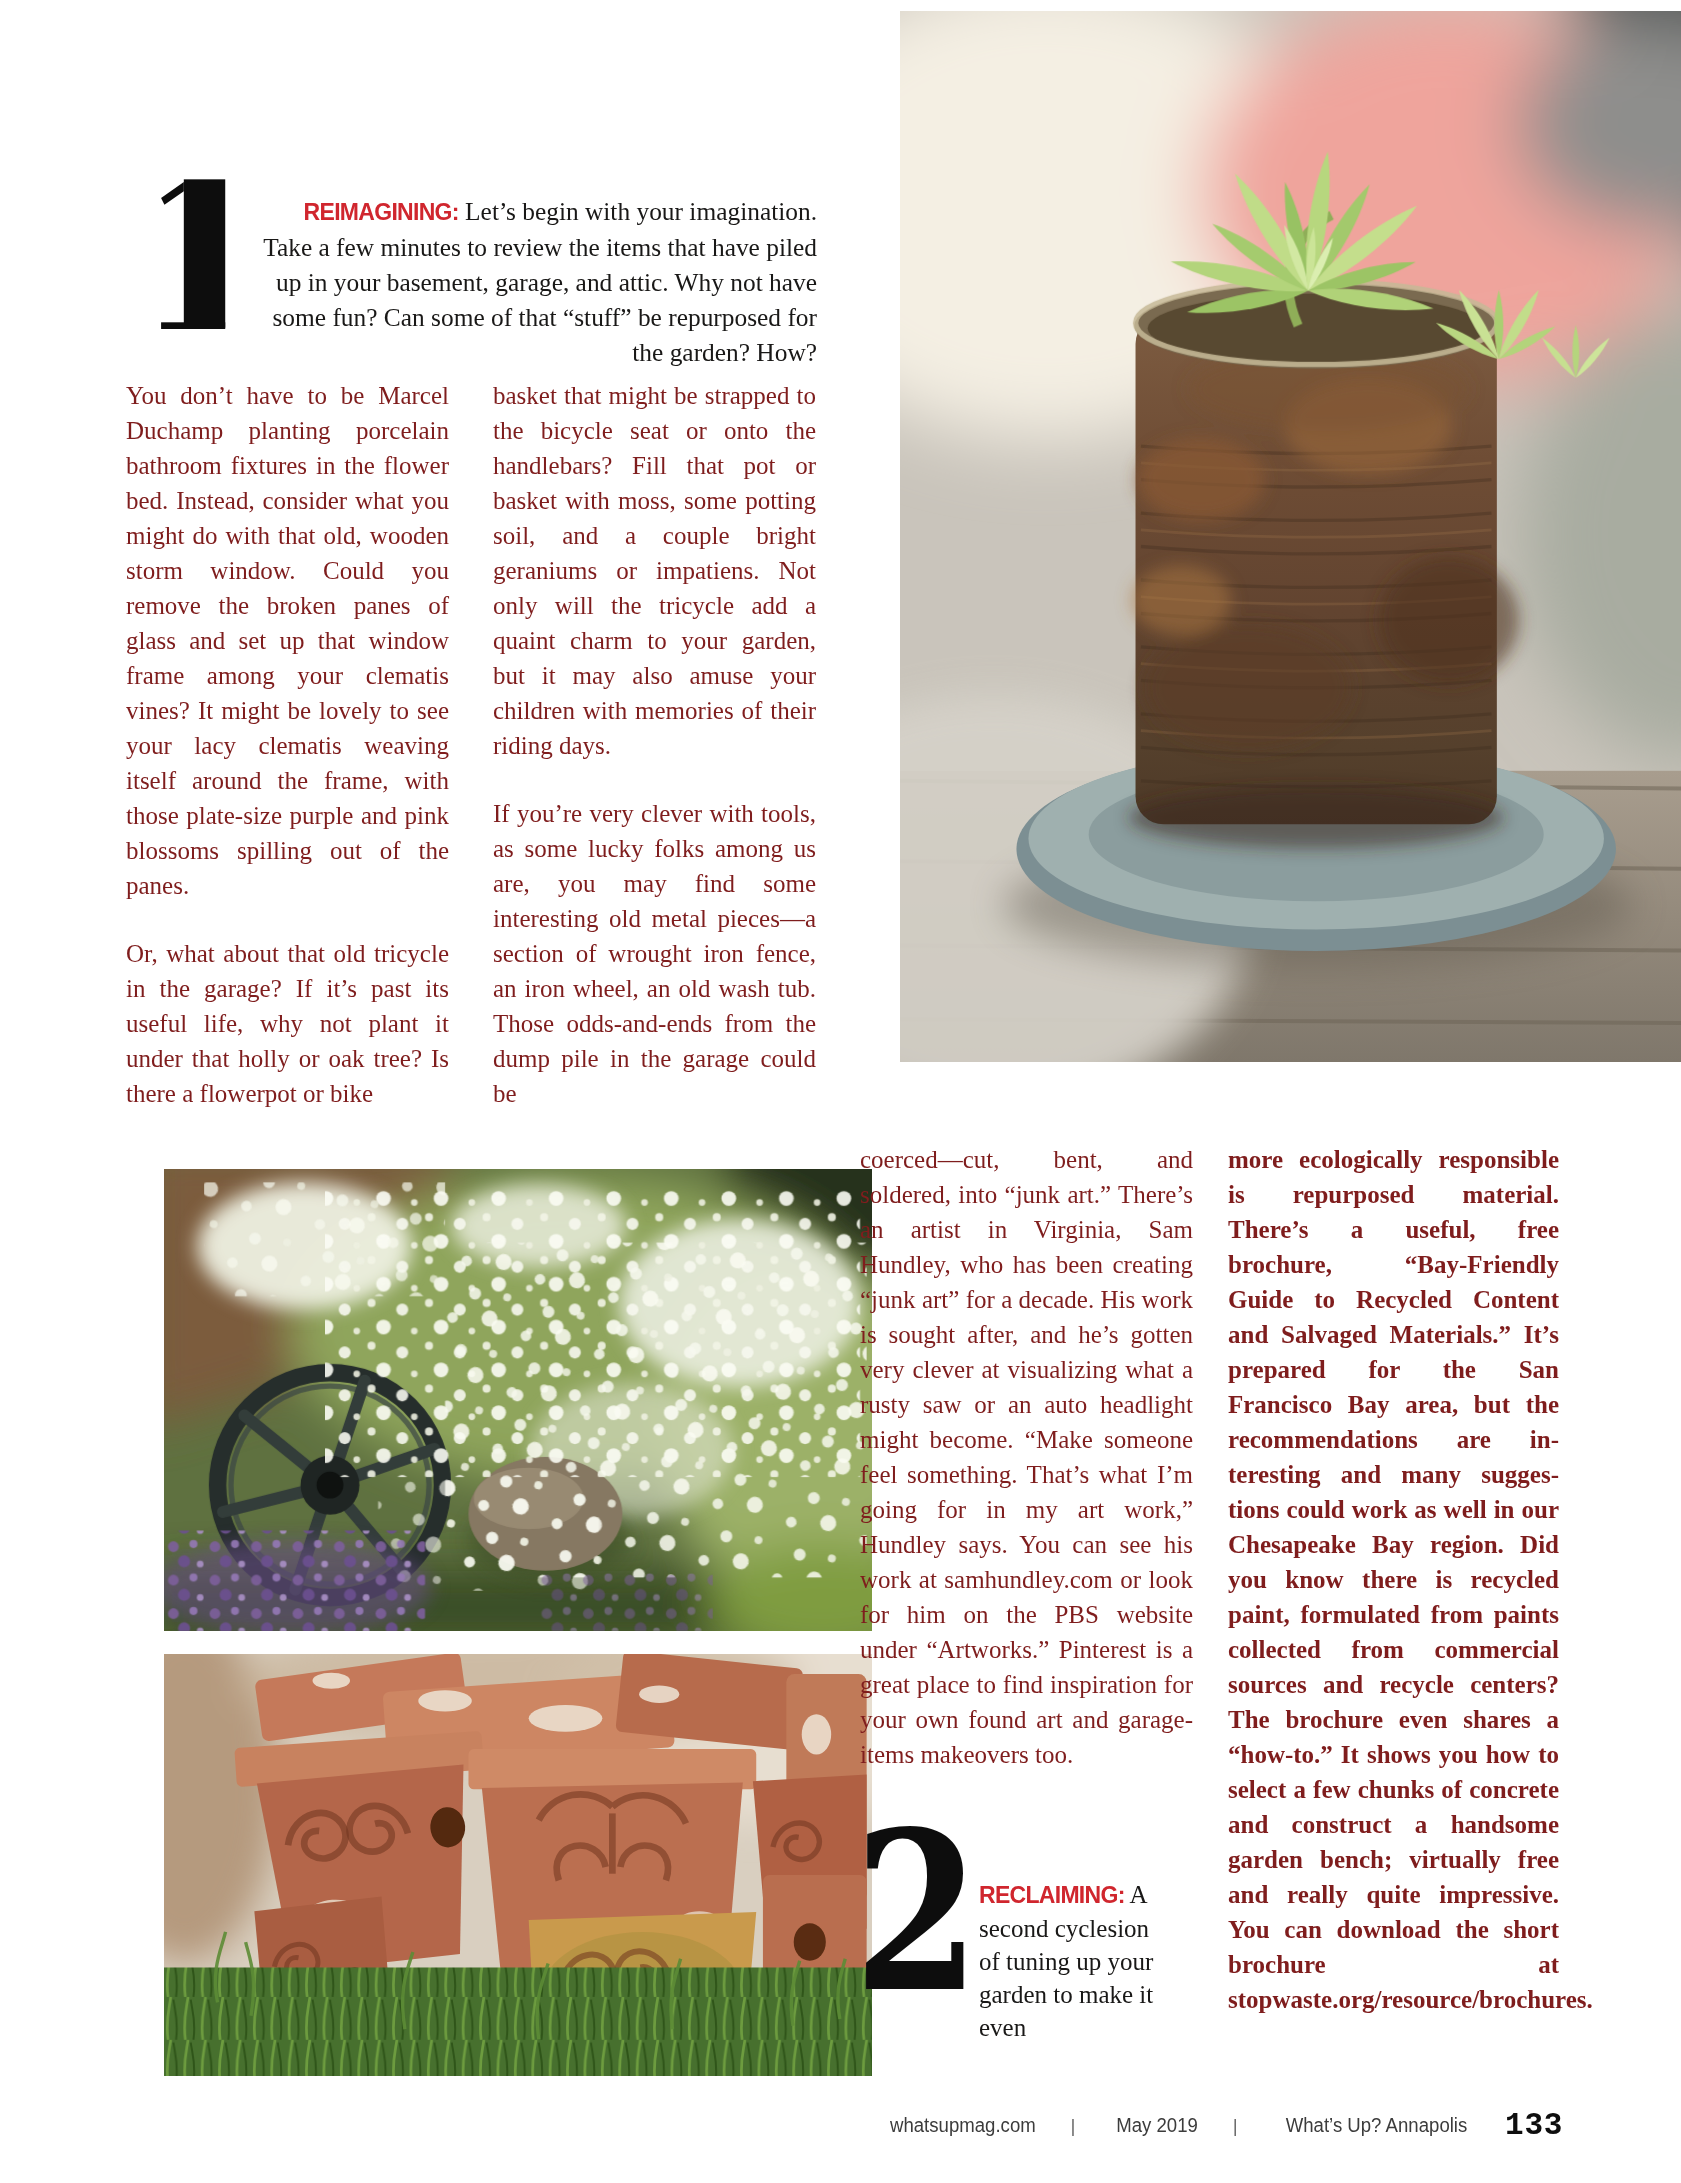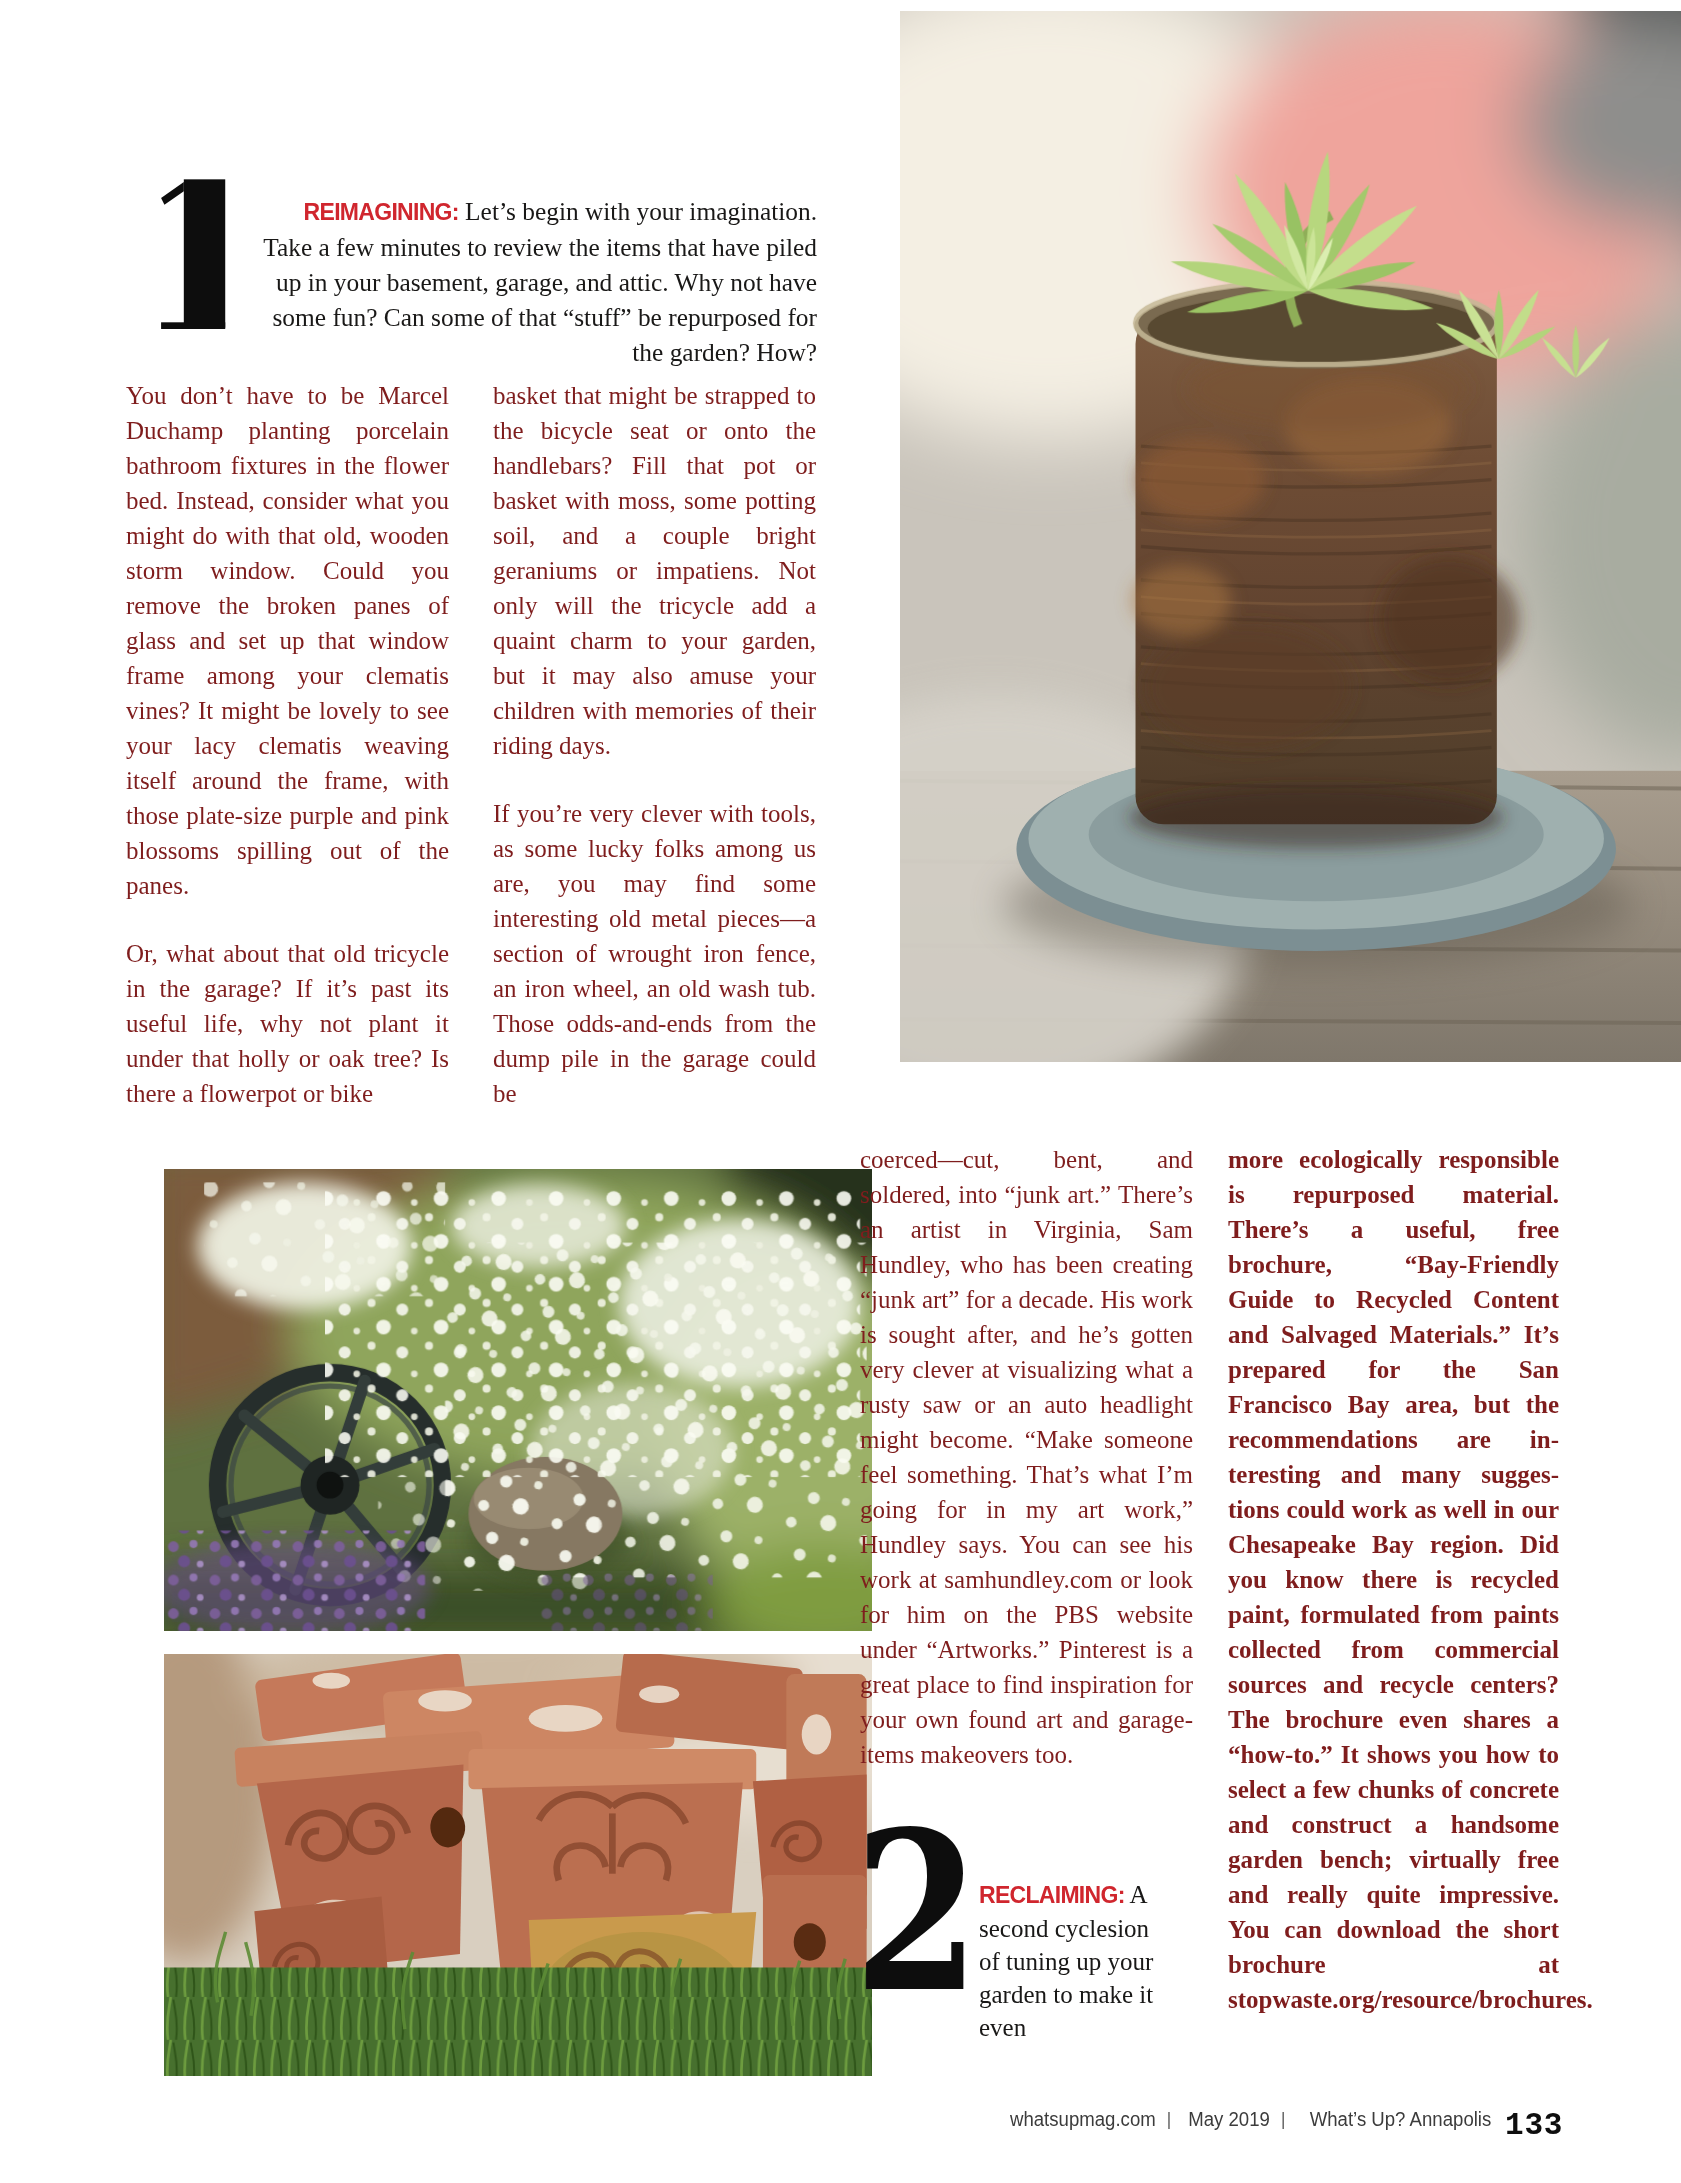--- a/index.html
+++ b/index.html
@@ -37,23 +37,23 @@
 
   
   .photo{position:absolute;overflow:hidden;}
   .photo svg{display:block;width:100%;height:100%;}
   #photo-succulent{left:860px;top:0;width:821px;height:1051px;}
   #photo-garden{left:124px;top:1158px;width:708px;height:462px;}
   #photo-bricks{left:124px;top:1643px;width:708px;height:422px;}
 
   
   .footer{
-    position:absolute;right:118px;top:2108px;display:flex;align-items:flex-start;
+    position:absolute;right:118px;top:2108px;display:flex;align-items:center;
     font-family:"Liberation Sans",sans-serif;font-size:20px;color:#3c3c3c;
-    letter-spacing:0;white-space:nowrap;
+    letter-spacing:0;white-space:nowrap;gap:24px;
   }
   .footer .seg{transform:scaleX(.93);transform-origin:right;}
   .footer .sep{margin:0 10.7px;color:#6b6b6b;font-size:19px;}
   .footer .pageno{
     font-family:Liberation Mono, monospace;font-weight:700;font-size:31px;color:#0e0e0e;
     margin-left:13.4px;letter-spacing:0.7px;
   }
 </style>
 </head>
 <body>

